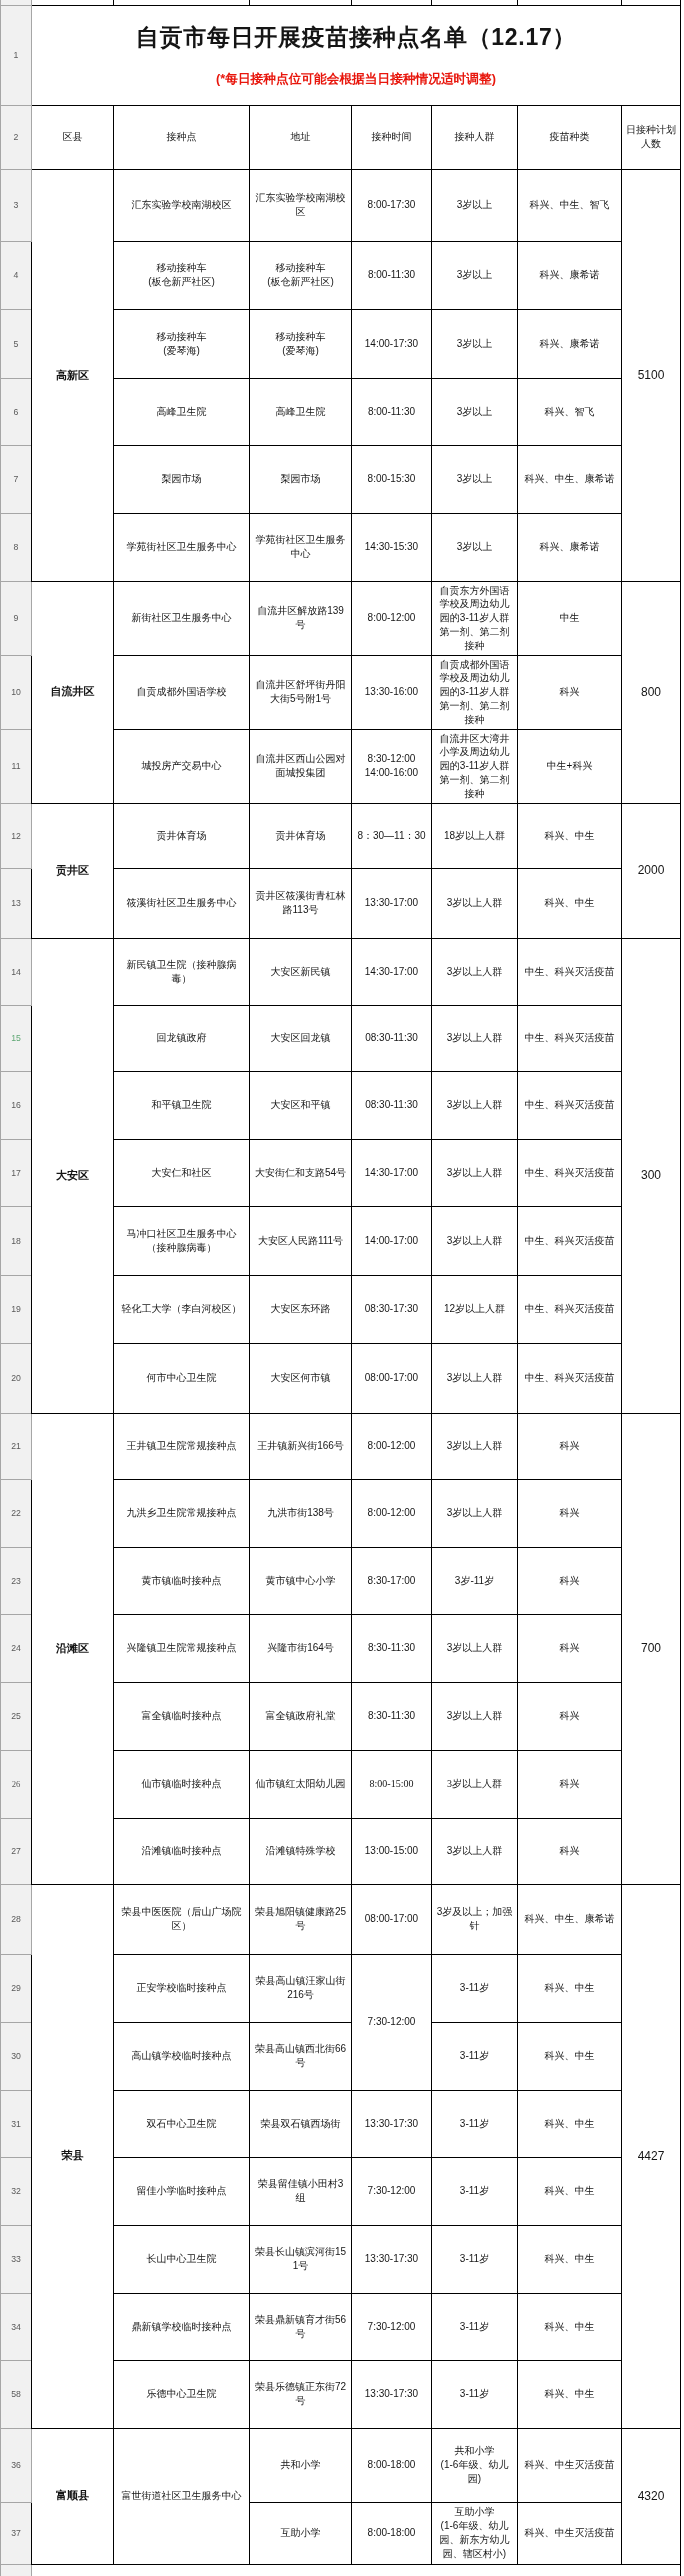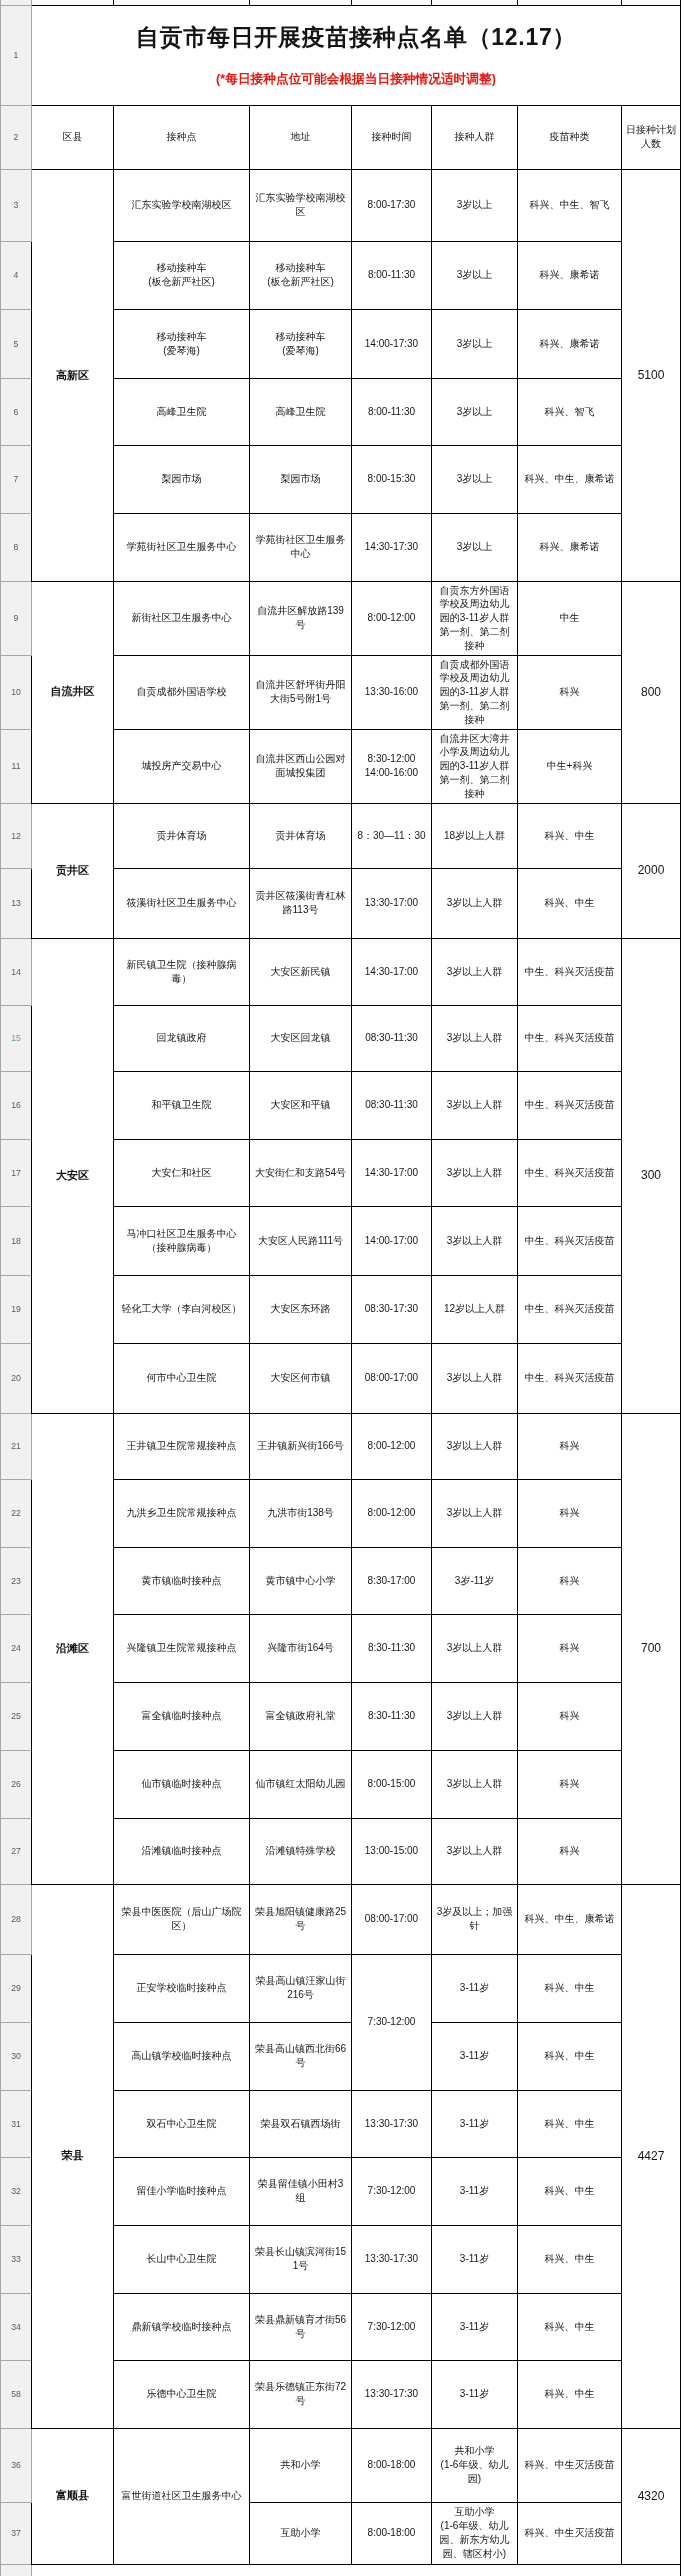--- a/index.html
+++ b/index.html
@@ -148,21 +148,21 @@
         <td>梨园市场</td>
         <td>梨园市场</td>
         <td>8:00-15:30</td>
         <td>3岁以上</td>
         <td>科兴、中生、康希诺</td>
       </tr>
       <tr style="height: 68px;">
         <td class="g">8</td>
         <td>学苑街社区卫生服务中心</td>
         <td>学苑街社区卫生服务中心</td>
-        <td>14:30-17:30</td>
+        <td>14:30-15:30</td>
         <td>3岁以上</td>
         <td>科兴、康希诺</td>
       </tr>
       <tr style="height: 66px;">
         <td class="g">9</td>
         <td rowspan="3" class="district">自流井区</td>
         <td>新街社区卫生服务中心</td>
         <td>自流井区解放路139号</td>
         <td>8:00-12:00</td>
         <td>自贡东方外国语学校及周边幼儿园的3-11岁人群第一剂、第二剂接种</td>
@@ -297,21 +297,21 @@
         <td>科兴</td>
       </tr>
       <tr style="height: 68px;">
         <td class="g">25</td>
         <td>富全镇临时接种点</td>
         <td>富全镇政府礼堂</td>
         <td>8:30-11:30</td>
         <td>3岁以上人群</td>
         <td>科兴</td>
       </tr>
-      <tr style="height: 68px;">
+      <tr style="height: 68px; font-family: Liberation Serif, serif;">
         <td class="g">26</td>
         <td>仙市镇临时接种点</td>
         <td>仙市镇红太阳幼儿园</td>
         <td>8:00-15:00</td>
         <td>3岁以上人群</td>
         <td>科兴</td>
       </tr>
       <tr style="height: 66px;">
         <td class="g">27</td>
         <td>沿滩镇临时接种点</td>

